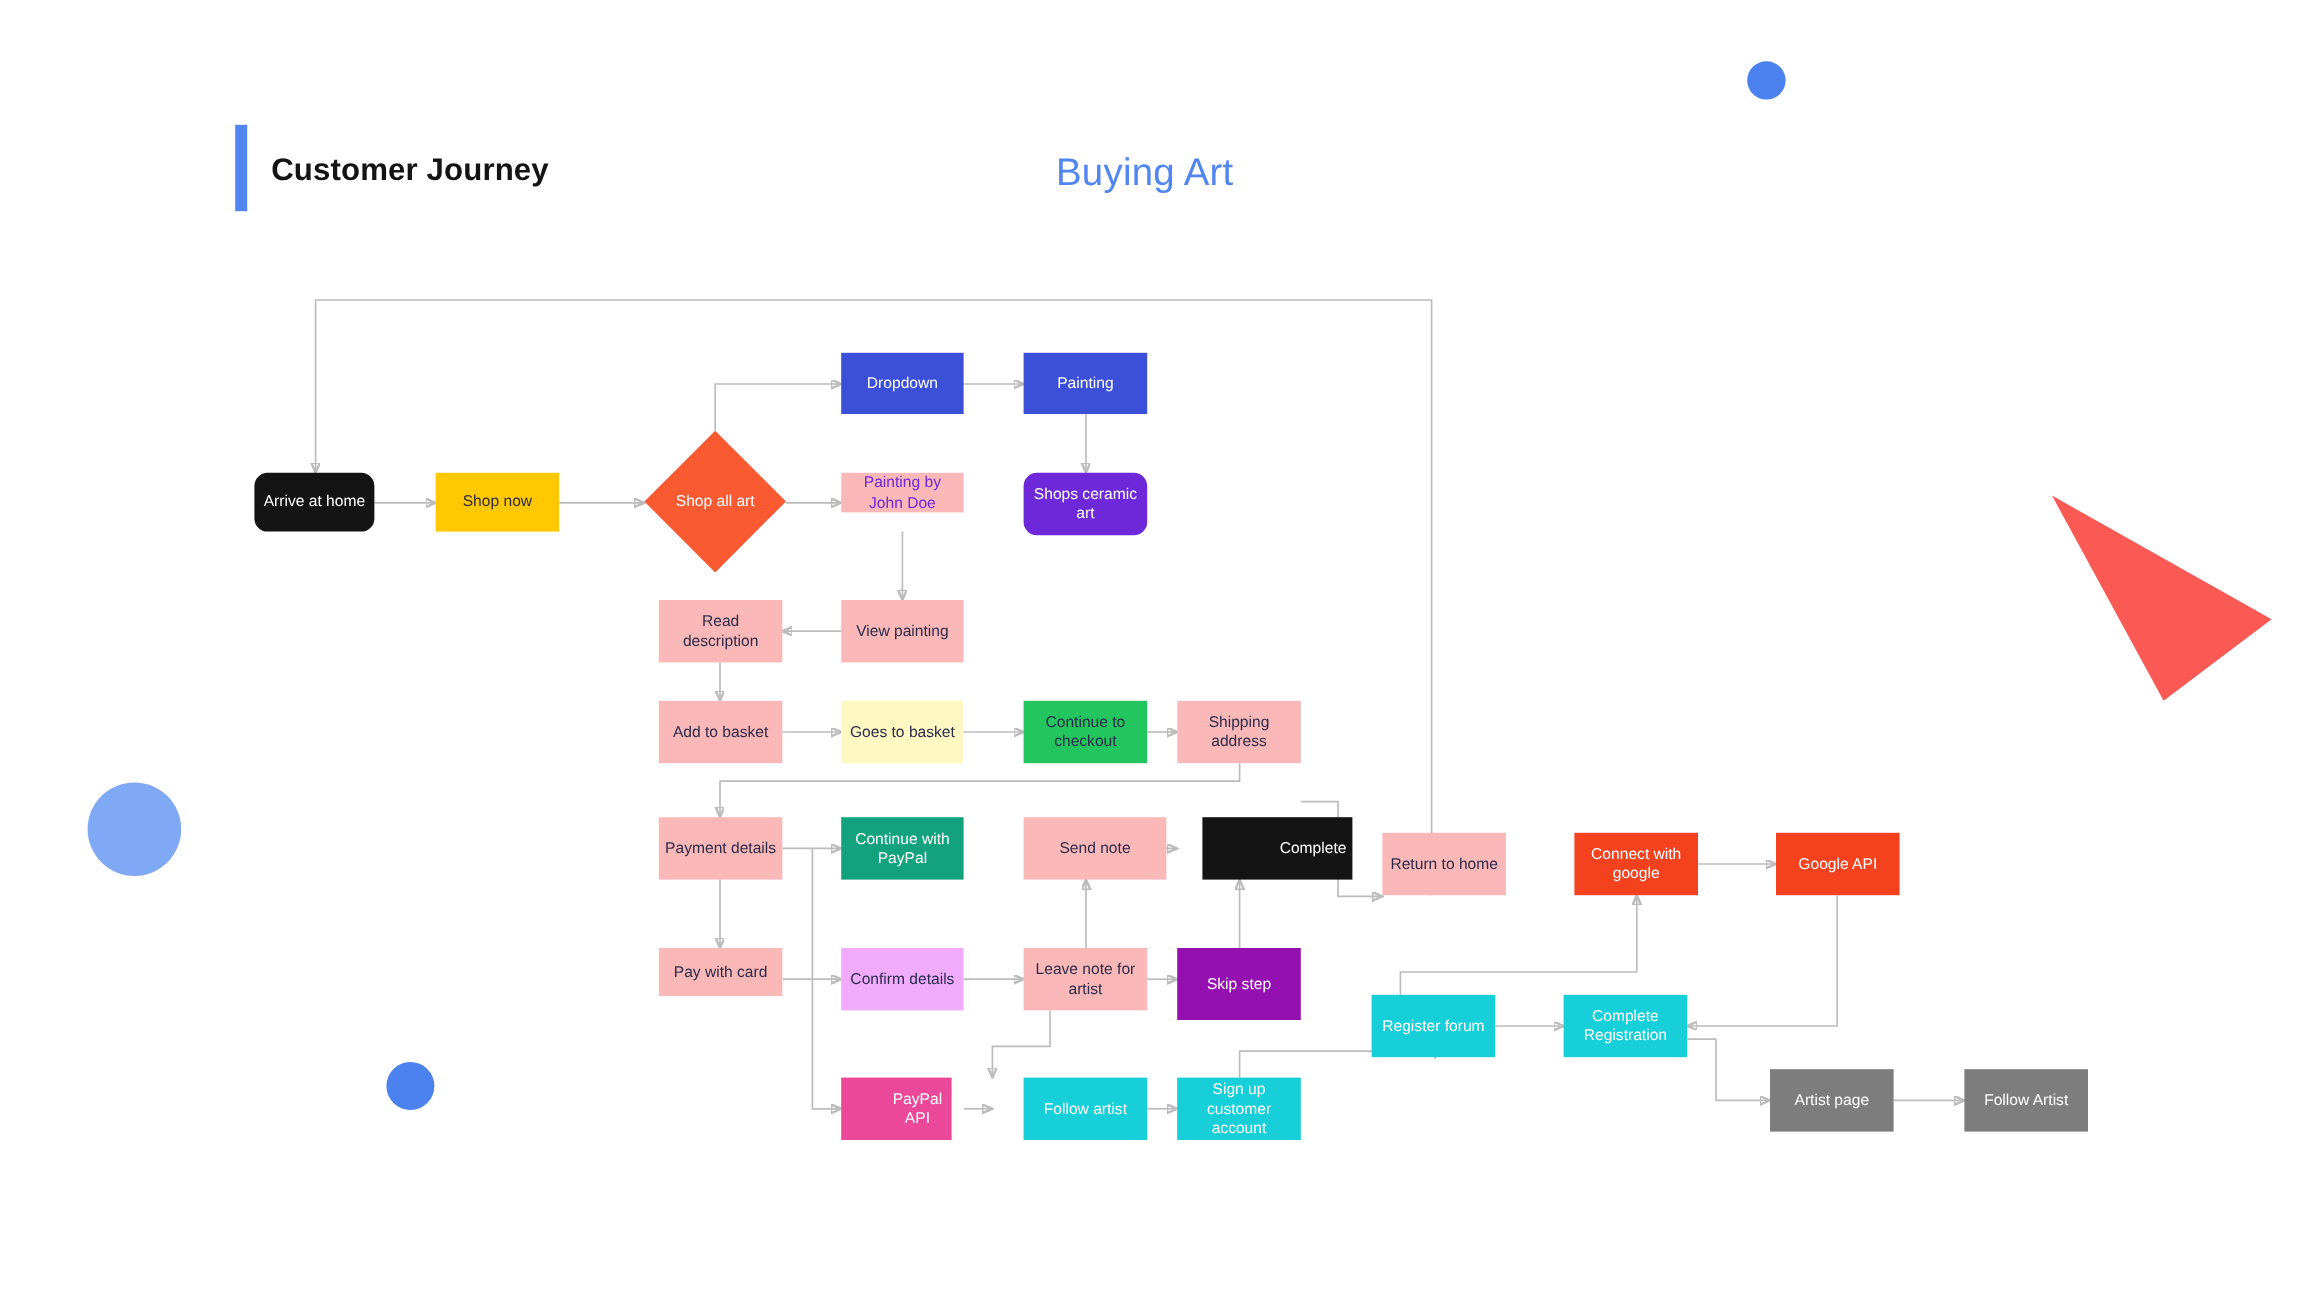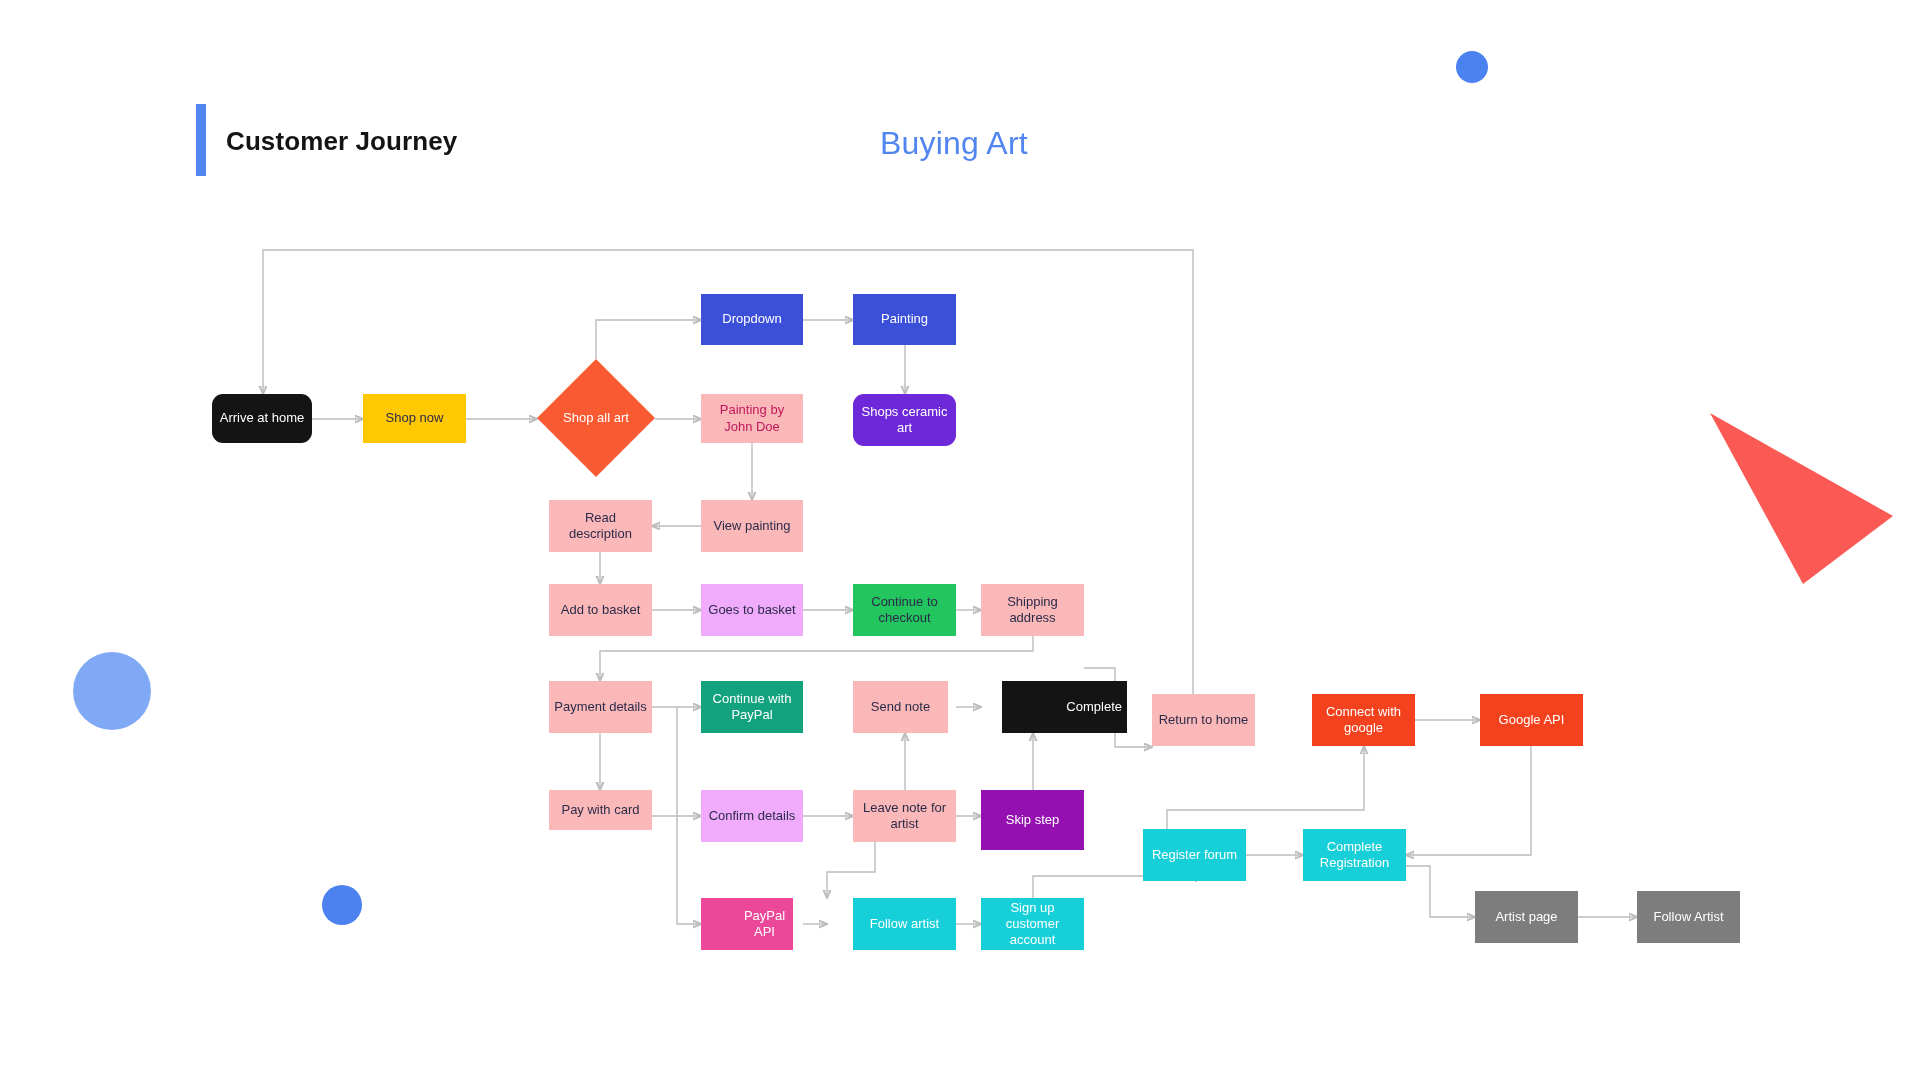--- a/index.html
+++ b/index.html
@@ -176,51 +176,51 @@
           <polygon points="50,0 100,50 50,100 0,50" fill="#fa5a32"></polygon>
         </svg>
         <span class="node-label">Shop all art</span>
       </div>
       <div class="node" style="left: 701px; top: 294px; width: 102px; height: 51px; color: rgb(255, 255, 255); background: rgb(59, 79, 216);">
         <span class="node-label">Dropdown</span>
       </div>
       <div class="node" style="left: 853px; top: 294px; width: 103px; height: 51px; color: rgb(255, 255, 255); background: rgb(59, 79, 216);">
         <span class="node-label">Painting</span>
       </div>
-      <div class="node" style="left: 701px; top: 394px; width: 102px; height: 49px; color: #be185d; background: rgb(251, 184, 184);">
+      <div class="node" style="left: 701px; top: 394px; width: 102px; height: 33px; color: #6d28d9; background: rgb(251, 184, 184);">
         <span class="node-label">Painting by John Doe</span>
       </div>
       <div class="node rounded" style="left: 853px; top: 394px; width: 103px; height: 52px; color: rgb(255, 255, 255); background: #6d28d9;">
         <span class="node-label">Shops ceramic art</span>
       </div>
       <div class="node" style="left: 549px; top: 500px; width: 103px; height: 52px; color: rgb(43, 43, 74); background: rgb(251, 184, 184);">
         <span class="node-label">Read description</span>
       </div>
       <div class="node" style="left: 701px; top: 500px; width: 102px; height: 52px; color: rgb(43, 43, 74); background: rgb(251, 184, 184);">
         <span class="node-label">View painting</span>
       </div>
       <div class="node" style="left: 549px; top: 584px; width: 103px; height: 52px; color: rgb(43, 43, 74); background: rgb(251, 184, 184);">
         <span class="node-label">Add to basket</span>
       </div>
-      <div class="node" style="left: 701px; top: 584px; width: 102px; height: 52px; color: rgb(43, 43, 74); background: #f0abfc;">
+      <div class="node" style="left: 701px; top: 584px; width: 102px; height: 52px; color: rgb(43, 43, 74); background: #fef9c3;">
         <span class="node-label">Goes to basket</span>
       </div>
       <div class="node" style="left: 853px; top: 584px; width: 103px; height: 52px; color: rgb(43, 43, 74); background: #22c55e;">
         <span class="node-label">Continue to checkout</span>
       </div>
       <div class="node" style="left: 981px; top: 584px; width: 103px; height: 52px; color: rgb(43, 43, 74); background: rgb(251, 184, 184);">
         <span class="node-label">Shipping address</span>
       </div>
       <div class="node" style="left: 549px; top: 681px; width: 103px; height: 52px; color: rgb(43, 43, 74); background: rgb(251, 184, 184);">
         <span class="node-label">Payment details</span>
       </div>
       <div class="node" style="left: 701px; top: 681px; width: 102px; height: 52px; color: rgb(255, 255, 255); background: rgb(18, 163, 126);">
         <span class="node-label">Continue with PayPal</span>
       </div>
-      <div class="node" style="left: 853px; top: 681px; width: 95px; height: 52px; color: rgb(43, 43, 74); background: rgb(251, 184, 184);">
+      <div class="node" style="left: 853px; top: 681px; width: 119px; height: 52px; color: rgb(43, 43, 74); background: rgb(251, 184, 184);">
         <span class="node-label">Send note</span>
       </div>
       <div class="node" style="left: 1002px; top: 681px; width: 125px; height: 52px; color: rgb(255, 255, 255); background: rgb(20, 20, 20); justify-content: flex-end;">
         <span class="node-label">Complete</span>
       </div>
       <div class="node" style="left: 1152px; top: 694px; width: 103px; height: 52px; color: rgb(43, 43, 74); background: rgb(251, 184, 184);">
         <span class="node-label">Return to home</span>
       </div>
       <div class="node" style="left: 1312px; top: 694px; width: 103px; height: 52px; color: rgb(255, 255, 255); background: rgb(244, 65, 30);">
         <span class="node-label">Connect with google</span>

